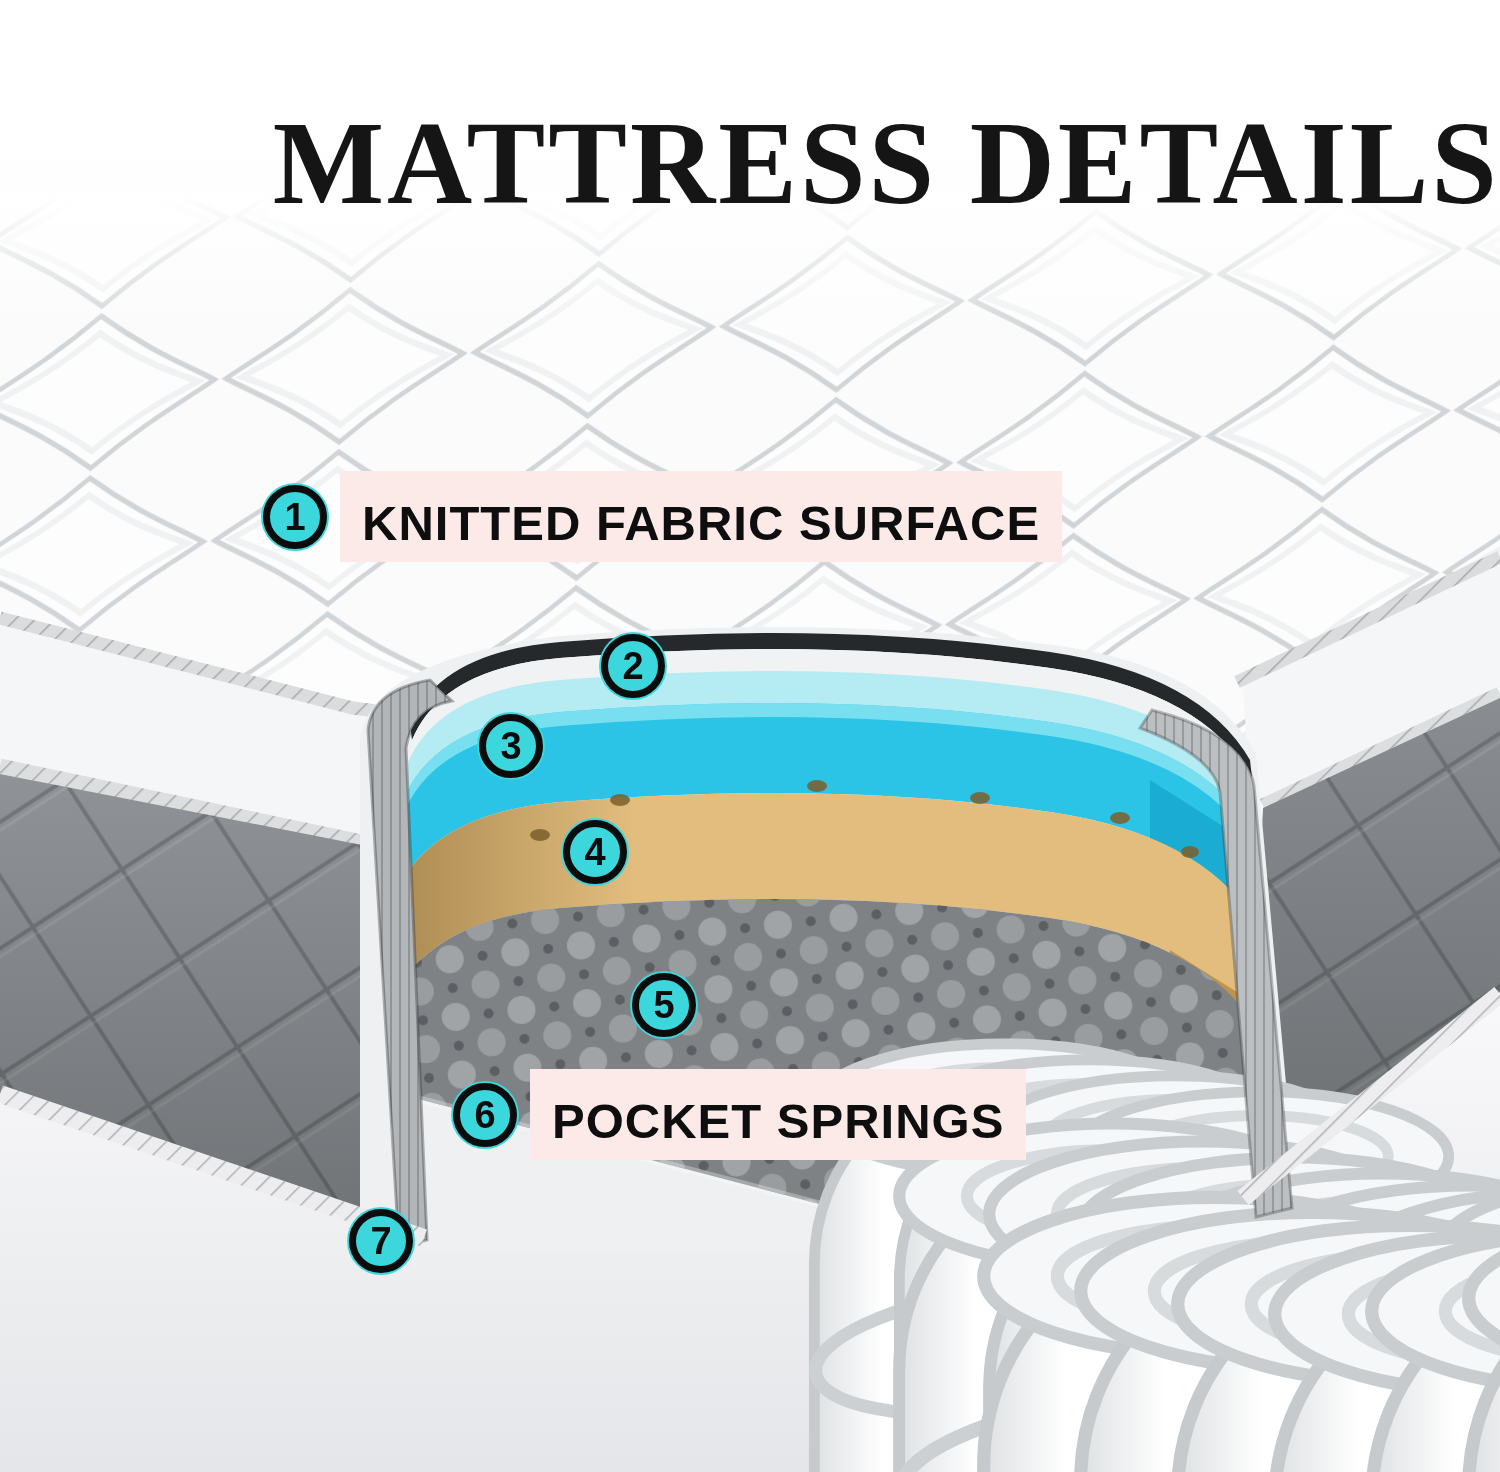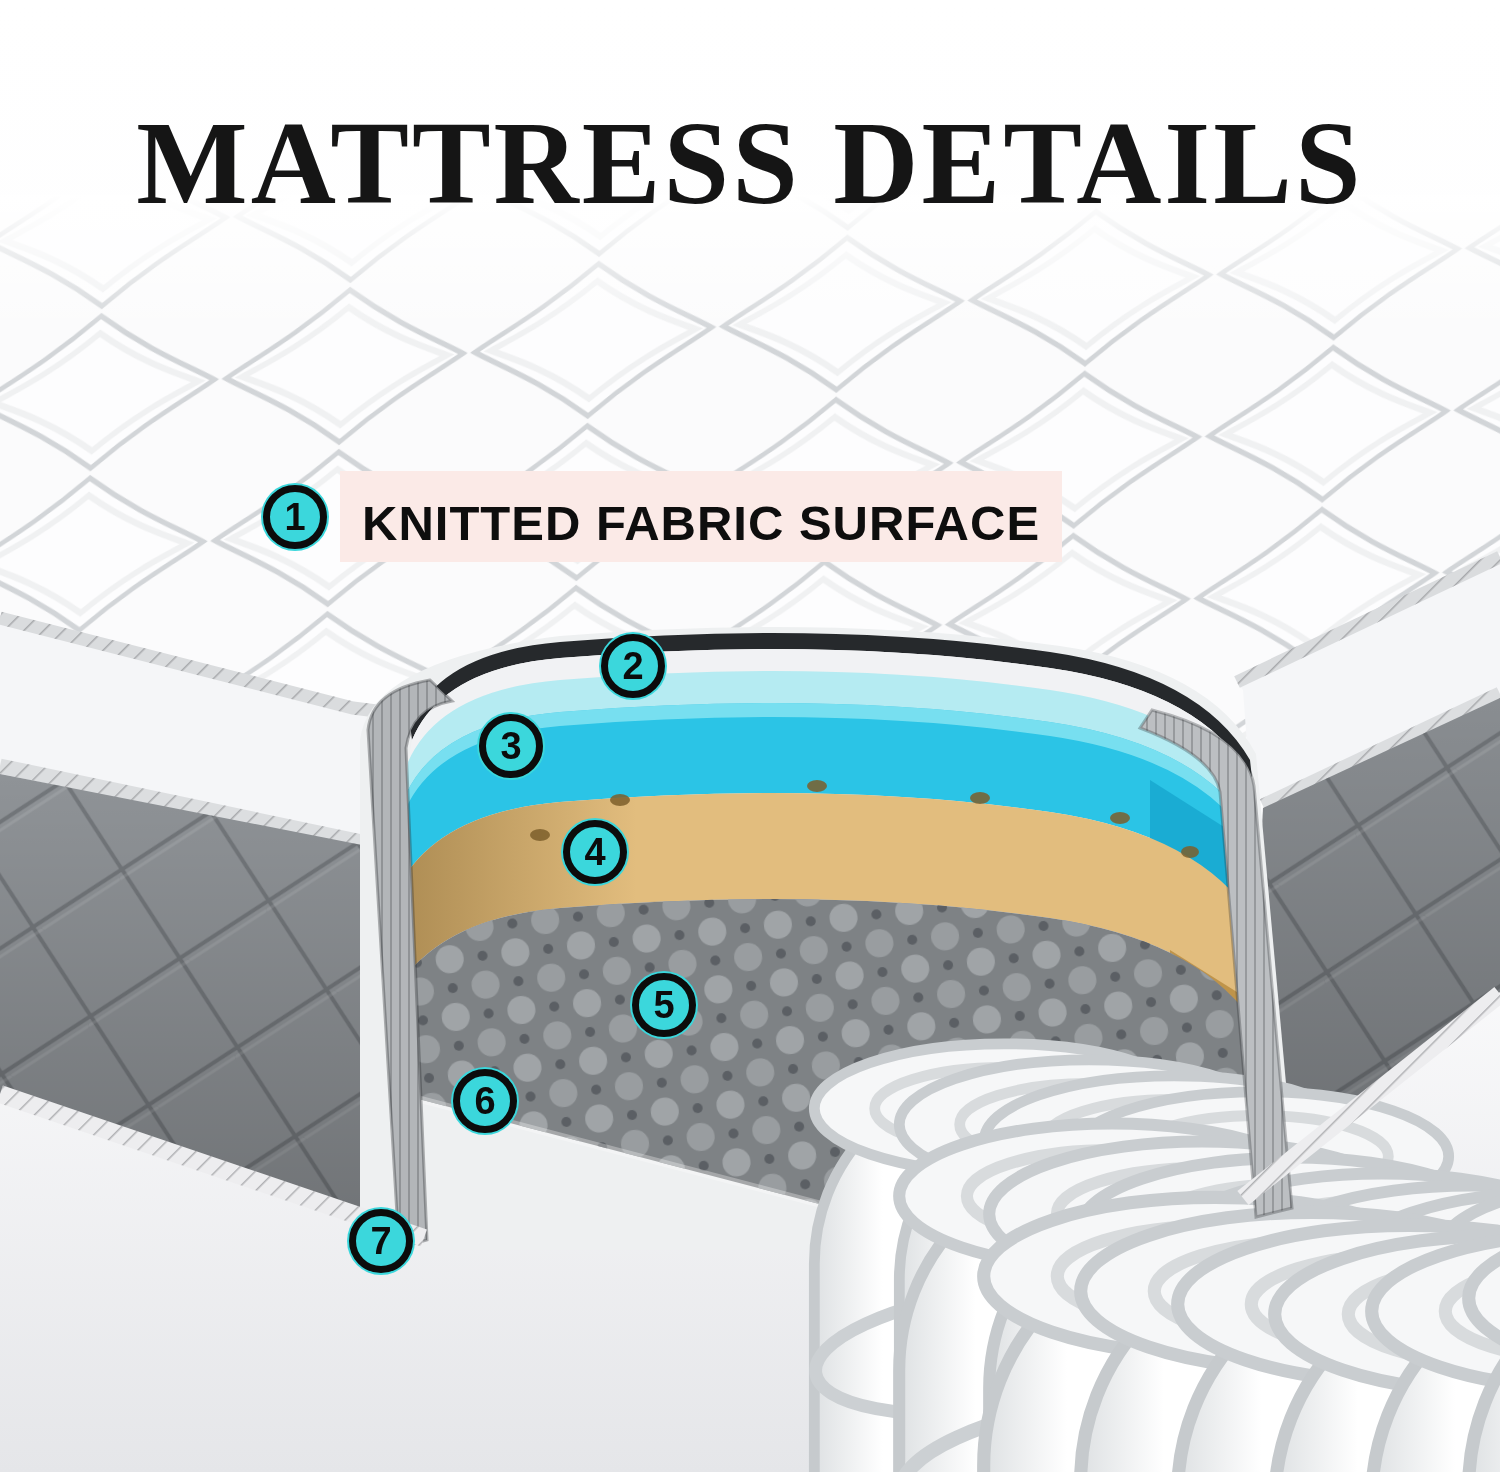--- a/index.html
+++ b/index.html
@@ -2,21 +2,21 @@
 <html style="--accent: #3bd7dc; --label-bg: #fbeae7; --label-bg-alt: #f2f0f3; --title-color: #151515; --fireproof-foam: #b5ebf2; --pressure-relief-foam: #2bc4e6; --comfortable-foam: #e2bd7e; --supportive-foam: #7e8285; --side-fabric-gray: #8f9397; --spring-white: #ffffff;"><head>
 <meta charset="utf-8">
 <style>
   html,body{margin:0;padding:0;background:#ffffff;}
   body{width:1500px;height:1472px;overflow:hidden;font-family:"Liberation Sans",sans-serif;}
   .stage{position:relative;width:1500px;height:1472px;overflow:hidden;background:#ffffff;}
   .stage svg.scene{position:absolute;left:0;top:0;width:1500px;height:1472px;display:block;}
 
   .title{
     position:absolute;left:0;right:0;top:96px;
-    text-align:center;
+    text-align:right;
     font-family:"Liberation Serif","DejaVu Serif",serif;
     font-weight:bold;
     font-size:118px;
     letter-spacing:3px;
     color:var(--title-color,#151515);
     white-space:nowrap;
   }
 
   .label{
     position:absolute;
@@ -275,19 +275,20 @@
   <div class="label" id="l4">
     <span class="badge">4</span>
   </div>
 
   <div class="label" id="l5">
     <span class="badge">5</span>
   </div>
 
   <div class="label" id="l6">
     <span class="badge">6</span>
+    <span class="tag">POCKET SPRINGS</span>
   </div>
 
   <div class="label" id="l7">
     <span class="badge">7</span>
   </div>
 
 </div>
 
 </body></html>

